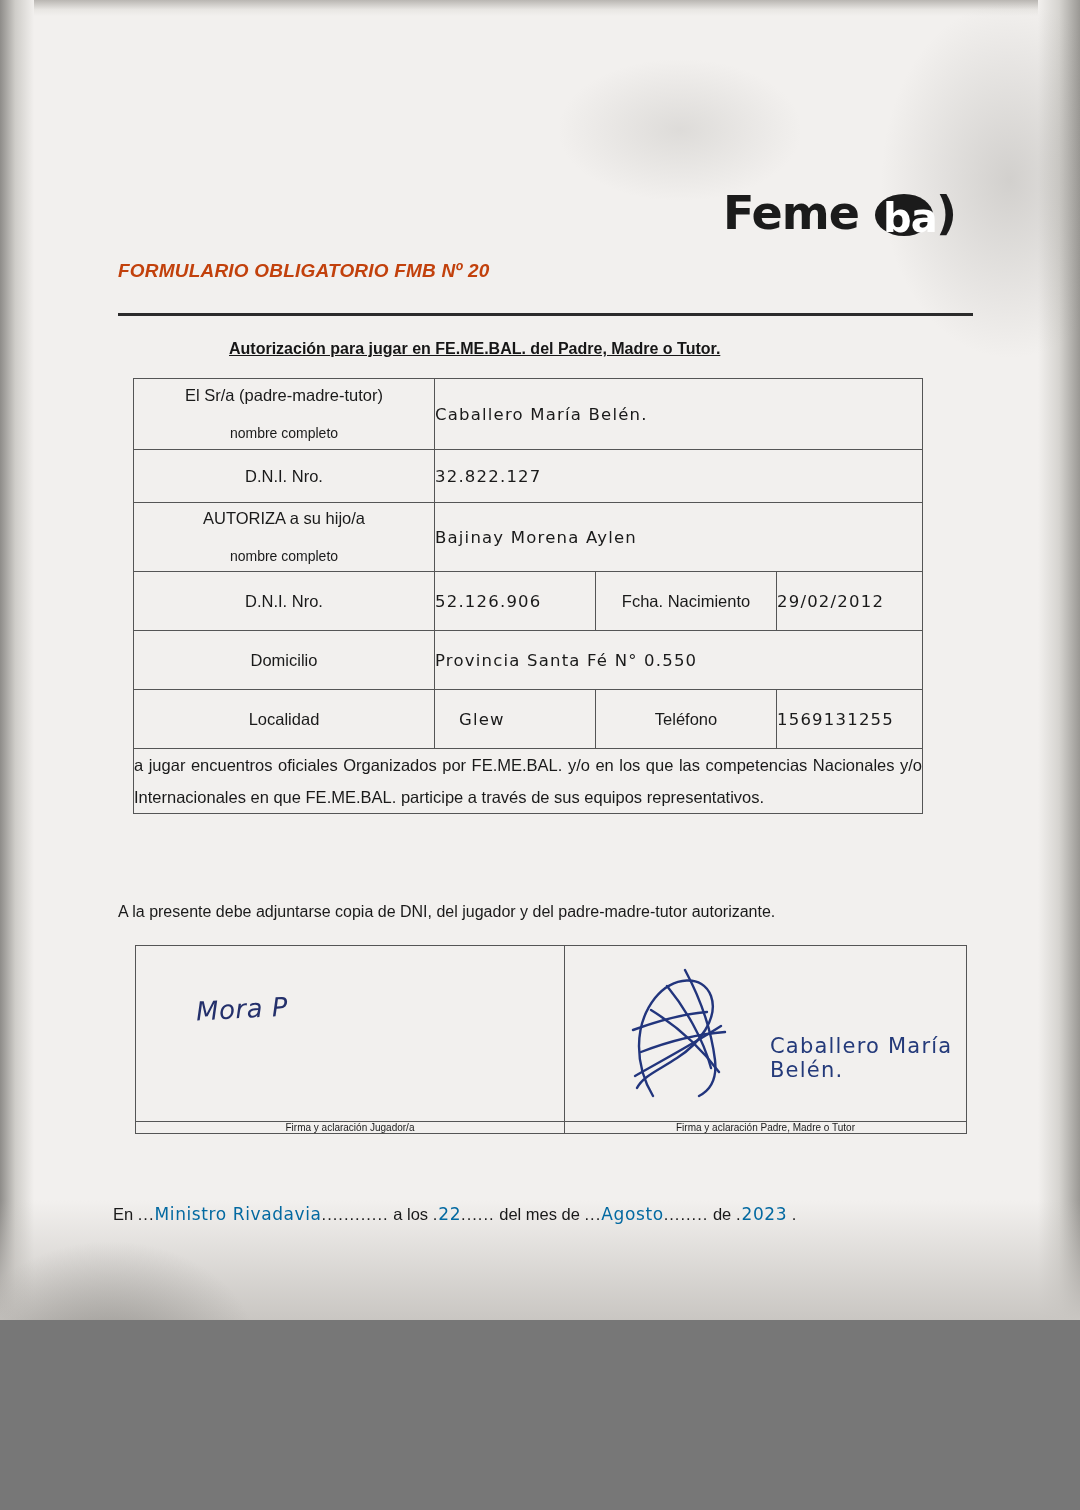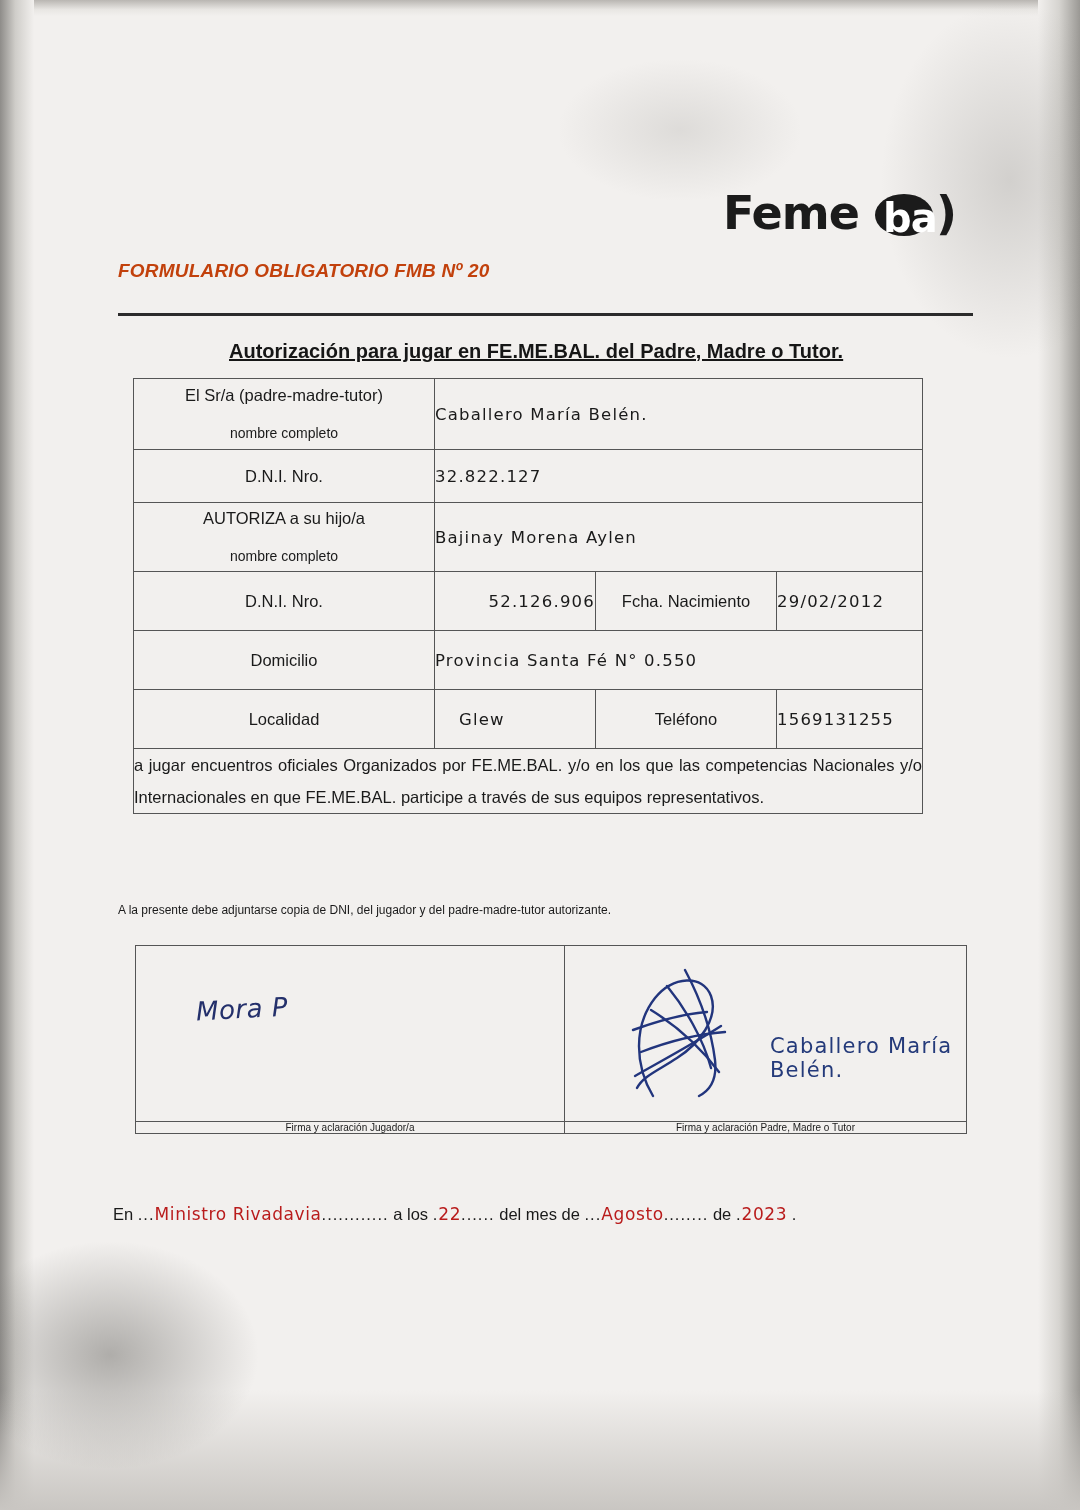--- a/index.html
+++ b/index.html
@@ -6,21 +6,21 @@
     margin: 0;
     padding: 0;
     background: #777;
   }
   body {
     font-family: "Liberation Sans", sans-serif;
   }
   .page {
     position: relative;
     width: 1080px;
-    height: 1510px;
+    height: 1320px;
     background: #f2f0ee;
     overflow: hidden;
   }
   
   .shade-top {
     position: absolute; left: 0; top: 0; width: 1080px; height: 16px;
     background: linear-gradient(180deg, #b9b6b2 0%, #e8e6e3 60%, #f2f0ee 100%);
   }
   .shade-left {
     position: absolute; left: 0; top: 0; width: 34px; height: 1510px;
@@ -95,21 +95,21 @@
     left: 118px;
     top: 313px;
     width: 855px;
     height: 3px;
     background: #2b2b2b;
   }
   .subtitle {
     position: absolute;
     left: 229px;
     top: 340px;
-    font-size: 20px;
+    font-size: 16px;
     font-weight: 700;
     color: #161616;
     text-decoration: underline;
   }
 
   
   .tbl {
     position: absolute;
     left: 133px;
     top: 378px;
@@ -148,21 +148,21 @@
     font-size: 16.5px;
     line-height: 1.95;
     text-align: justify;
     color: #1a1a1a;
   }
 
   .note {
     position: absolute;
     left: 118px;
     top: 903px;
-    font-size: 12px;
+    font-size: 16px;
     color: #1a1a1a;
   }
 
   
   .sigtbl {
     position: absolute;
     left: 135px;
     top: 945px;
     width: 832px;
     border-collapse: collapse;
@@ -210,21 +210,21 @@
     position: absolute;
     left: 113px;
     top: 1204px;
     font-size: 16.5px;
     color: #1a1a1a;
     white-space: nowrap;
   }
   .dots { letter-spacing: 1px; }
   .fhand {
     font-family: "DejaVu Sans", sans-serif;
-    color: #b91c1c;
+    color: #0369a1;
     font-size: 17px;
     letter-spacing: 0.6px;
   }
 </style>
 </head>
 <body>
 
 <div class="page">
   <div class="shade-top"></div>
   <div class="shade-left"></div>
@@ -260,21 +260,21 @@
     </tr>
     <tr>
       <td class="lbl" style="height:68px;">
         <span>AUTORIZA a su hijo/a</span>
         <span class="small">nombre completo</span>
       </td>
       <td class="hand" colspan="3">Bajinay  Morena   Aylen</td>
     </tr>
     <tr>
       <td class="lbl" style="height:58px;">D.N.I. Nro.</td>
-      <td class="hand" style="width:160px;text-align:right;">52.126.906</td>
+      <td class="hand" style="width:160px;">52.126.906</td>
       <td class="lbl" style="width:180px;">Fcha. Nacimiento</td>
       <td class="hand">29/02/2012</td>
     </tr>
     <tr>
       <td class="lbl" style="height:58px;">Domicilio</td>
       <td class="hand" colspan="3">Provincia  Santa  Fé  N°  0.550</td>
     </tr>
     <tr>
       <td class="lbl" style="height:58px;">Localidad</td>
       <td class="hand" style="padding-left:24px;margin-left:40px;">Glew</td>

